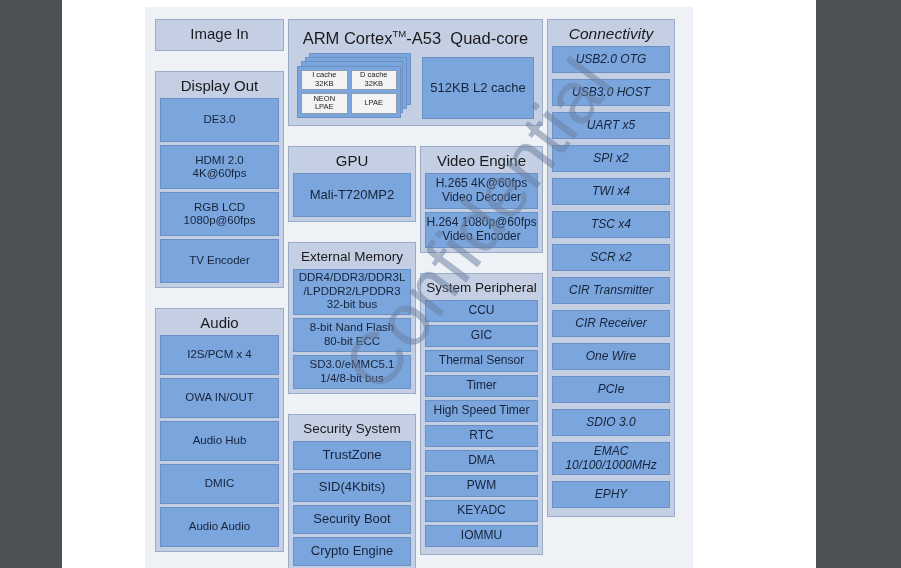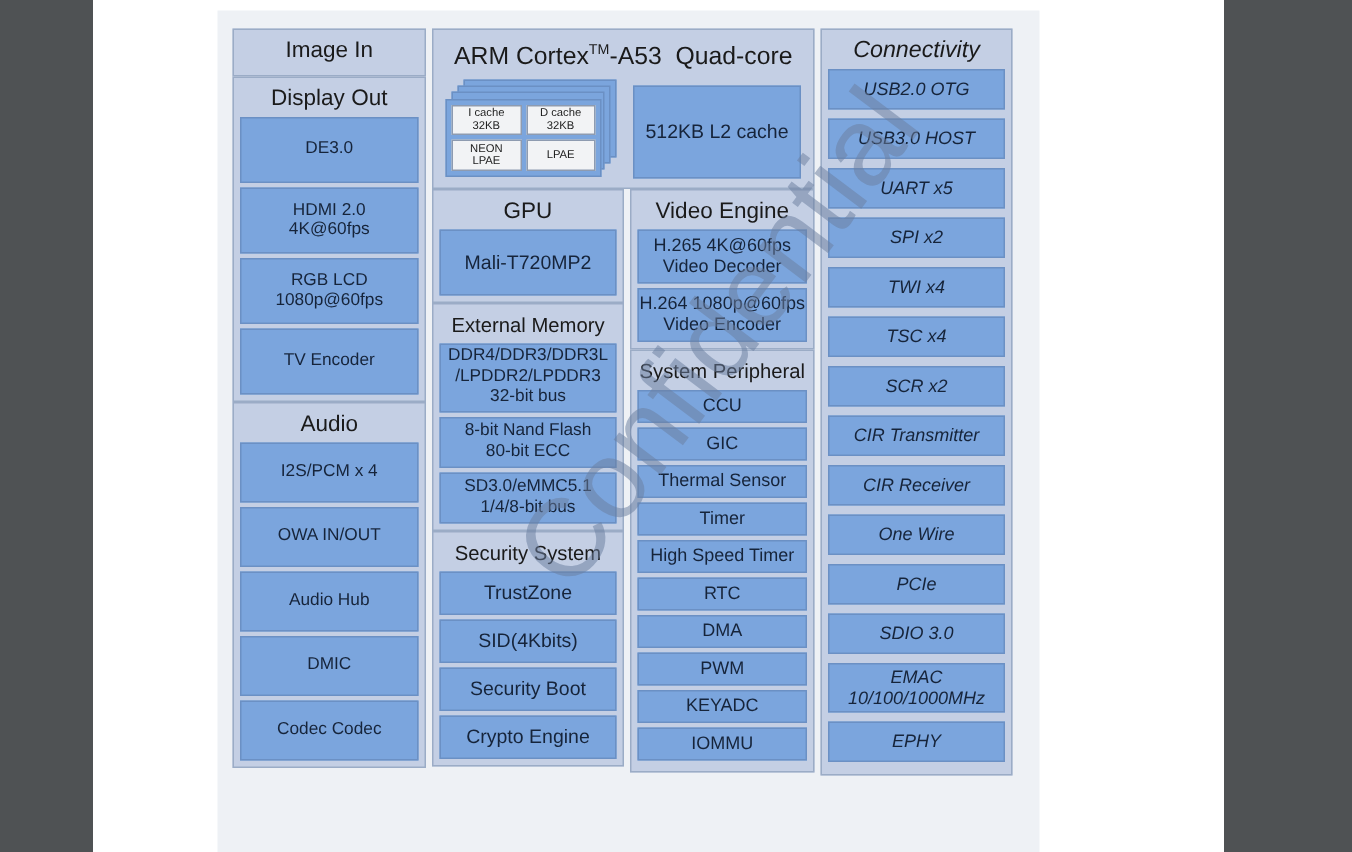--- a/index.html
+++ b/index.html
@@ -51,21 +51,21 @@
     gap: 4px;
     align-items: flex-start;
   }
 
   
   .group {
     background: #c4cfe4;
     border: 1px solid #9bacc6;
     box-sizing: border-box;
     padding: 3px 4px 4px 4px;
-    margin-bottom: 0;
+    margin-bottom: 20px;
   }
   .group-title {
     text-align: center;
     color: #1a1a1a;
     font-size: 15px;
     line-height: 19px;
     padding: 1px 0 3px 0;
     white-space: nowrap;
   }
   .group-title.sm { font-size: 13.5px; }
@@ -238,21 +238,21 @@
           <div class="item">
             <span class="ln">OWA IN/OUT</span>
           </div>
           <div class="item">
             <span class="ln">Audio Hub</span>
           </div>
           <div class="item">
             <span class="ln">DMIC</span>
           </div>
           <div class="item">
-            <span class="ln">Codec Codec</span>
+            <span class="ln">Audio Audio</span>
           </div>
         </div>
 
       </div>
 
       <div class="col" style="width:255px">
 
         <div class="group" id="grp-cpu">
           <div class="group-title">
             <span>ARM Cortex</span><sup style="font-size:9.5px">TM</sup><span>-A53</span>&nbsp;&nbsp;<span>Quad-core</span>

